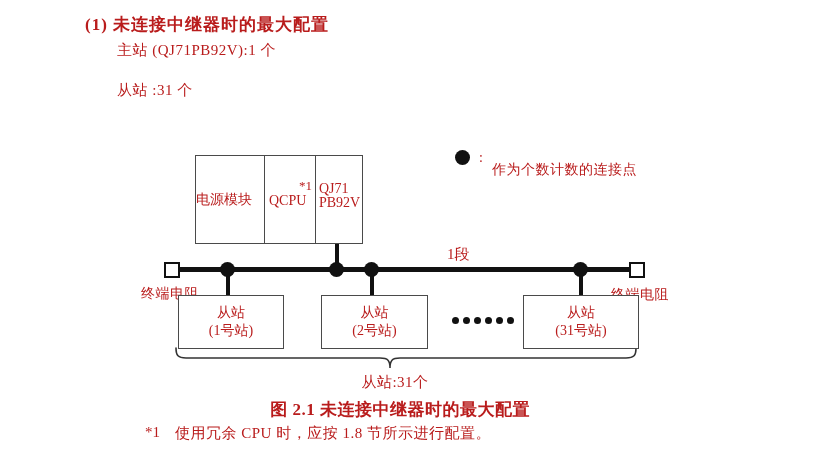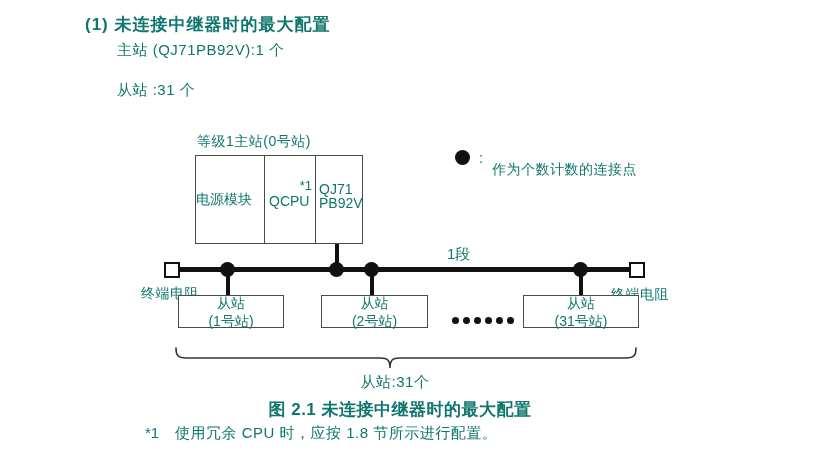--- a/index.html
+++ b/index.html
@@ -1,21 +1,21 @@
 <!DOCTYPE html>
 <html><head>
 <meta charset="utf-8">
 <style>
   html,body{margin:0;padding:0;background:#fff;}
   .page{
     position:relative;
     width:821px;height:457px;
     background:#ffffff;
-    font-family:Liberation Sans, sans-serif;
-    color:#0f766e;
+    font-family:Liberation Serif, serif;
+    color:#b91c1c;
     overflow:hidden;
   }
   .abs{position:absolute;}
   .title{
     left:85px;top:13px;
     font-size:17px;font-weight:bold;
     letter-spacing:1px;
     white-space:pre;
   }
   .spec{
@@ -81,21 +81,21 @@
   .dot3{left:364px;}
   .dot4{left:573px;}
   .vline{width:4px;background:#111;}
   .vline-master{left:335px;top:244px;height:26px;}
   .vline-s1{left:226px;top:270px;height:25px;}
   .vline-s2{left:370px;top:270px;height:25px;}
   .vline-s3{left:579px;top:270px;height:25px;}
 
   
   .slave-box{
-    top:295px;height:33px;
+    top:295px;height:54px;
     border:1.5px solid #4a4a4a;box-sizing:border-box;
     background:#fff;
     display:flex;flex-direction:column;align-items:center;justify-content:center;
     font-size:14px;line-height:18px;text-align:center;
     z-index:2;
   }
   .slave1{left:178px;width:106px;}
   .slave2{left:321px;width:107px;}
   .slave3{left:523px;width:116px;}
 
@@ -130,21 +130,20 @@
   <div class="abs title">(1) 未连接中继器时的最大配置</div>
   <div class="abs spec spec1">主站 (QJ71PB92V):1 个</div>
   <div class="abs spec spec2">从站 :31 个</div>
 
   <div class="abs legend">
     <span class="legend-dot"></span>
     <span class="legend-sep">:</span>
     <span class="legend-label">作为个数计数的连接点</span>
   </div>
 
-  <div class="abs master-label">等级1主站(0号站)</div>
   <div class="abs master-box">
     <div class="mcell mcell-power">
       <span>电源模块</span>
     </div>
     <div class="mcell mcell-cpu">
       <span class="qcpu-note">*1</span>
       <span class="qcpu-text">QCPU</span>
     </div>
     <div class="mcell mcell-pb">
       <div class="pb-text">

